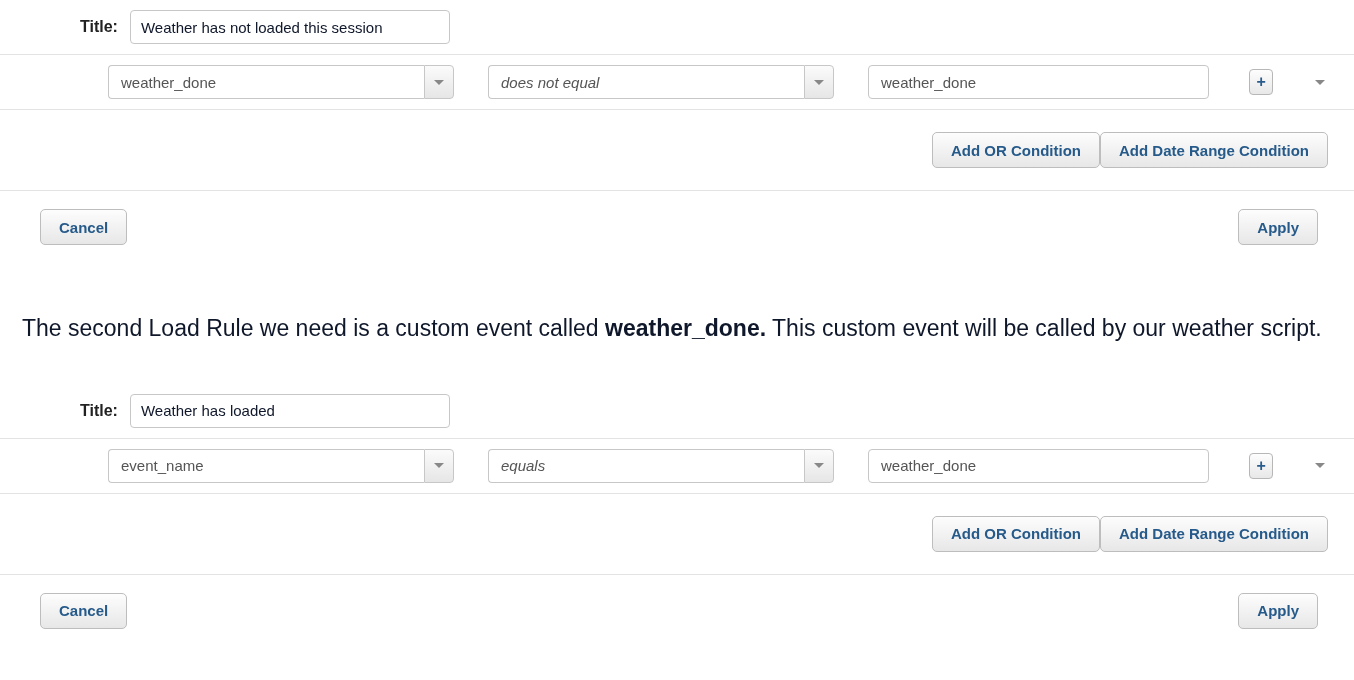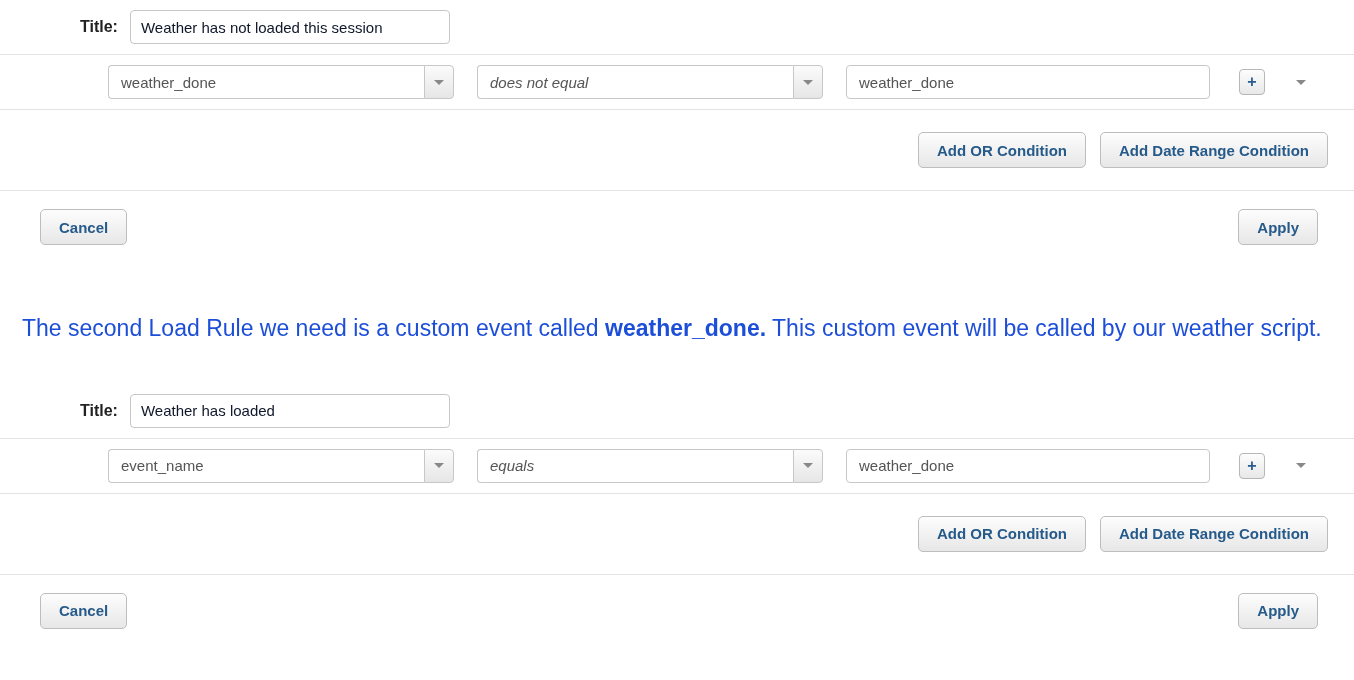--- a/index.html
+++ b/index.html
@@ -33,21 +33,21 @@
     border-radius: 4px;
     padding: 0 10px;
     font-size: 15px;
     color: #0f172a;
     background: #fff;
   }
   .condition-row {
     display: flex;
     align-items: center;
     padding: 10px 26px 10px 108px;
-    gap: 23px;
+    gap: 34px;
     border-top: 1px solid #e3e3e3;
     border-bottom: 1px solid #e3e3e3;
   }
   .select-wrap {
     display: flex;
     align-items: stretch;
     height: 34px;
   }
   .select-body {
     border: 1px solid #c7c7c7;
@@ -108,21 +108,21 @@
     display: flex;
     align-items: center;
     justify-content: center;
     margin-left: 4px;
     cursor: pointer;
   }
   .cond-buttons-row {
     display: flex;
     justify-content: flex-end;
     padding: 22px 26px 22px 0;
-    gap: 14px;
+    gap: 0;
     border-bottom: 1px solid #e3e3e3;
   }
   .std-btn {
     height: 36px;
     padding: 0 18px;
     border: 1px solid #bdbdbd;
     border-radius: 5px;
     background: linear-gradient(#fdfdfd, #e7e7e7);
     color: #265a8a;
     font-weight: bold;
@@ -132,21 +132,21 @@
     align-items: center;
   }
   .action-row {
     display: flex;
     justify-content: space-between;
     padding: 18px 36px 18px 40px;
   }
   .desc-text {
     font-size: 23px;
     line-height: 1.5;
-    color: #1d4ed8;
+    color: #0f172a;
     padding: 28px 22px 38px 22px;
   }
   .desc-text b { font-weight: bold; }
 </style>
 </head>
 <body>
 
 <div class="rule-block">
   <div class="title-row">
     <span class="title-label">Title:</span>

